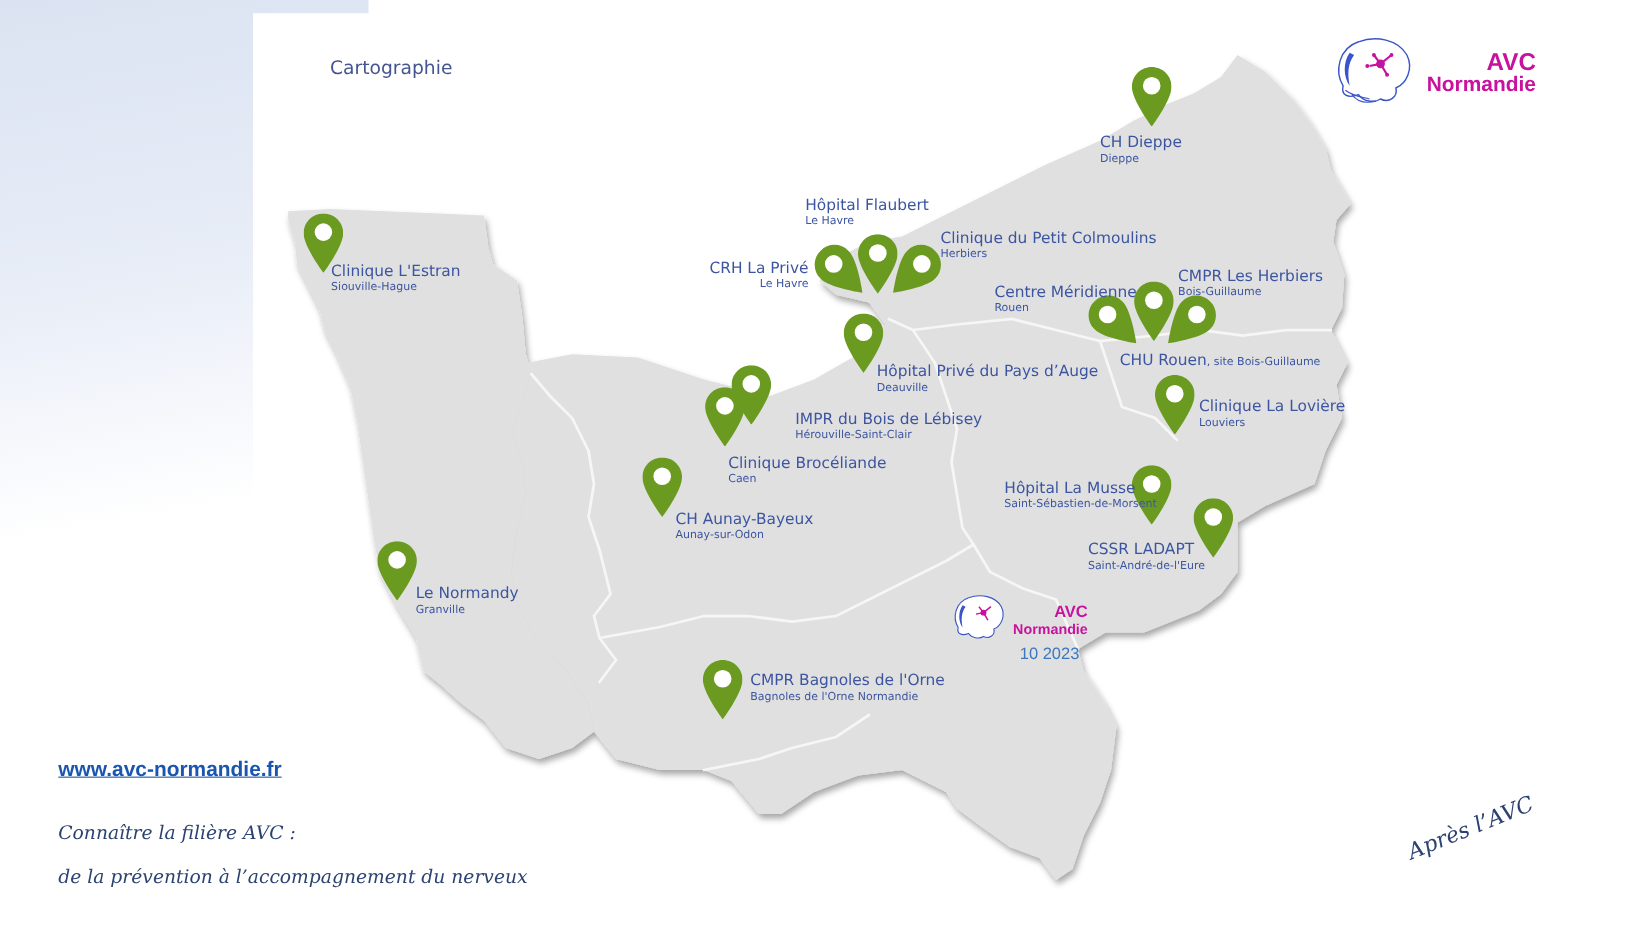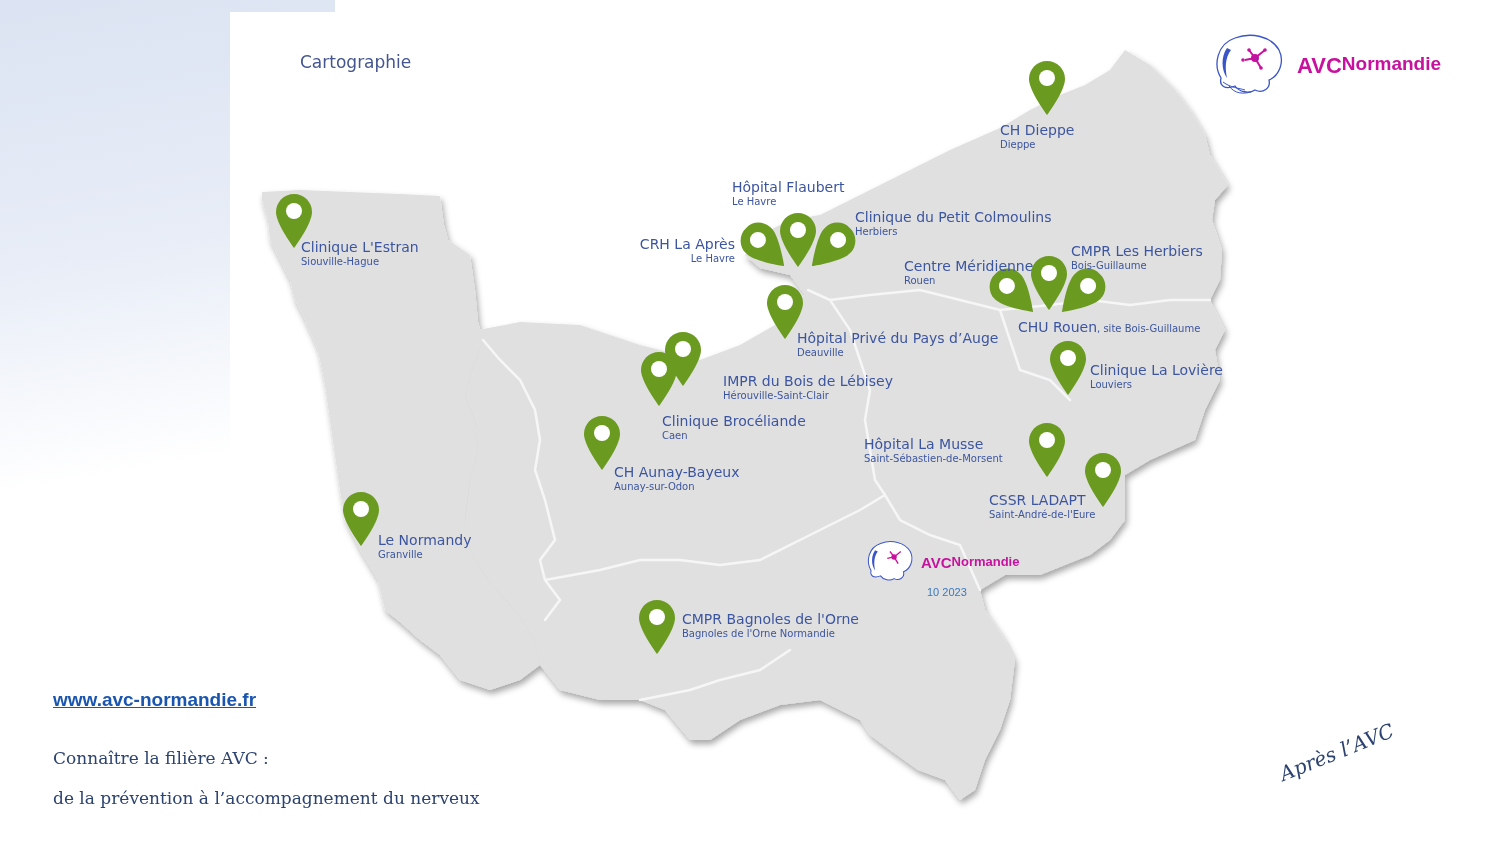--- a/index.html
+++ b/index.html
@@ -14,41 +14,41 @@
     position: absolute; left: 230px; top: 12px; width: 1270px; height: 832px;
     background: #ffffff;
   }
 
   .header { position: absolute; left: 284px; top: 52px; color: #3a4f8f; margin-left: 16px; }
   .header .sub { font-size: 17px; font-family: "DejaVu Sans", sans-serif; font-weight: normal; color: #44558f; }
   .header .t1, .header .t2 { font-size: 22px; font-weight: bold; font-family: "DejaVu Sans", sans-serif; color: #3a4f8f; margin-top: 6px; letter-spacing: -0.3px; }
 
   .logo { position: absolute; display: flex; align-items: center; }
   .logo .brain { position: relative; }
-  .logo .txt { display: flex; flex-direction: row; align-items: flex-start; color: #c8119e; font-weight: bold; line-height: 1.05; }
+  .logo .txt { display: flex; flex-direction: column; align-items: flex-end; color: #c8119e; font-weight: bold; line-height: 1.05; }
   .logo-top { left: 1213px; top: 30px; }
   .logo-top .txt .a { font-size: 22px; }
   .logo-top .txt .b { font-size: 19px; }
   .logo-map { left: 865px; top: 538px; }
   .logo-map .txt .a { font-size: 15px; }
   .logo-map .txt .b { font-size: 13px; }
-  .logo-map .date { position: absolute; left: 62px; top: 48px; font-size: 11px; color: #3a78c0; font-weight: normal; }
+  .logo-map .date { position: absolute; left: 62px; top: 48px; font-size: 15px; color: #3a78c0; font-weight: normal; }
 
   .map-svg { position: absolute; left: 0; top: 0; }
 
   .pin { position: absolute; width: 36px; height: 54px; }
   .label { position: absolute; color: #3c55a0; white-space: nowrap; font-family: "DejaVu Sans", sans-serif; }
   .label .name { font-size: 14px; line-height: 17px; display: block; }
   .label .city { font-size: 10px; line-height: 12px; display: block; color: #3c55a0; }
   .label.center { text-align: left; }
   .label.right { text-align: right; }
   .label .inline-city { font-size: 10px; }
 
   .website { position: absolute; left: 53px; top: 689px; font-size: 19px; font-weight: bold; color: #1a55b0; text-decoration: underline; font-family: "Liberation Sans", sans-serif; }
-  .tagline { position: absolute; left: 53px; font-family: "DejaVu Serif", serif; font-size: 17px; color: #2c4270; }
+  .tagline { position: absolute; left: 53px; font-family: "DejaVu Serif", serif; font-style: italic; font-size: 17px; color: #2c4270; }
   .tag1 { top: 748px; }
   .tag2 { top: 788px; }
   .apres { position: absolute; left: 1285px; top: 762px; font-family: "DejaVu Serif", serif; font-style: italic; font-size: 20px; color: #2c4270; transform: rotate(-22deg); transform-origin: left bottom; }
 </style>
 </head>
 <body>
 
 <div class="bg-gradient"></div>
 <div class="bg-card"></div>
 
@@ -172,21 +172,21 @@
   </svg>
 <div class="label" style="left:855px;top:209px">
   <span class="name">Clinique du Petit Colmoulins</span>
   <span class="city">Herbiers</span>
 </div>
 
 <svg class="pin" style="left:747px;top:220px;transform:rotate(-45deg)">
     <use href="#pin"></use>
   </svg>
 <div class="label right" style="left:630px;top:236px;width:105px">
-  <span class="name">CRH La Après</span>
+  <span class="name">CRH La Privé</span>
   <span class="city">Le Havre</span>
 </div>
 
 <svg class="pin" style="left:996px;top:266px;transform:rotate(-45deg)">
     <use href="#pin"></use>
   </svg>
 <div class="label center" style="left:904px;top:258px;width:150px">
   <span class="name">Centre Méridienne</span>
   <span class="city">Rouen</span>
 </div>
@@ -250,21 +250,21 @@
     <use href="#pin"></use>
   </svg>
 <div class="label" style="left:614px;top:464px">
   <span class="name">CH Aunay-Bayeux</span>
   <span class="city">Aunay-sur-Odon</span>
 </div>
 
 <svg class="pin" style="left:1029px;top:423px">
     <use href="#pin"></use>
   </svg>
-<div class="label" style="left:864px;top:436px">
+<div class="label" style="left:913px;top:436px">
   <span class="name">Hôpital La Musse</span>
   <span class="city">Saint-Sébastien-de-Morsent</span>
 </div>
 
 <svg class="pin" style="left:1085px;top:453px">
     <use href="#pin"></use>
   </svg>
 <div class="label" style="left:989px;top:492px">
   <span class="name">CSSR LADAPT</span>
   <span class="city">Saint-André-de-l'Eure</span>

